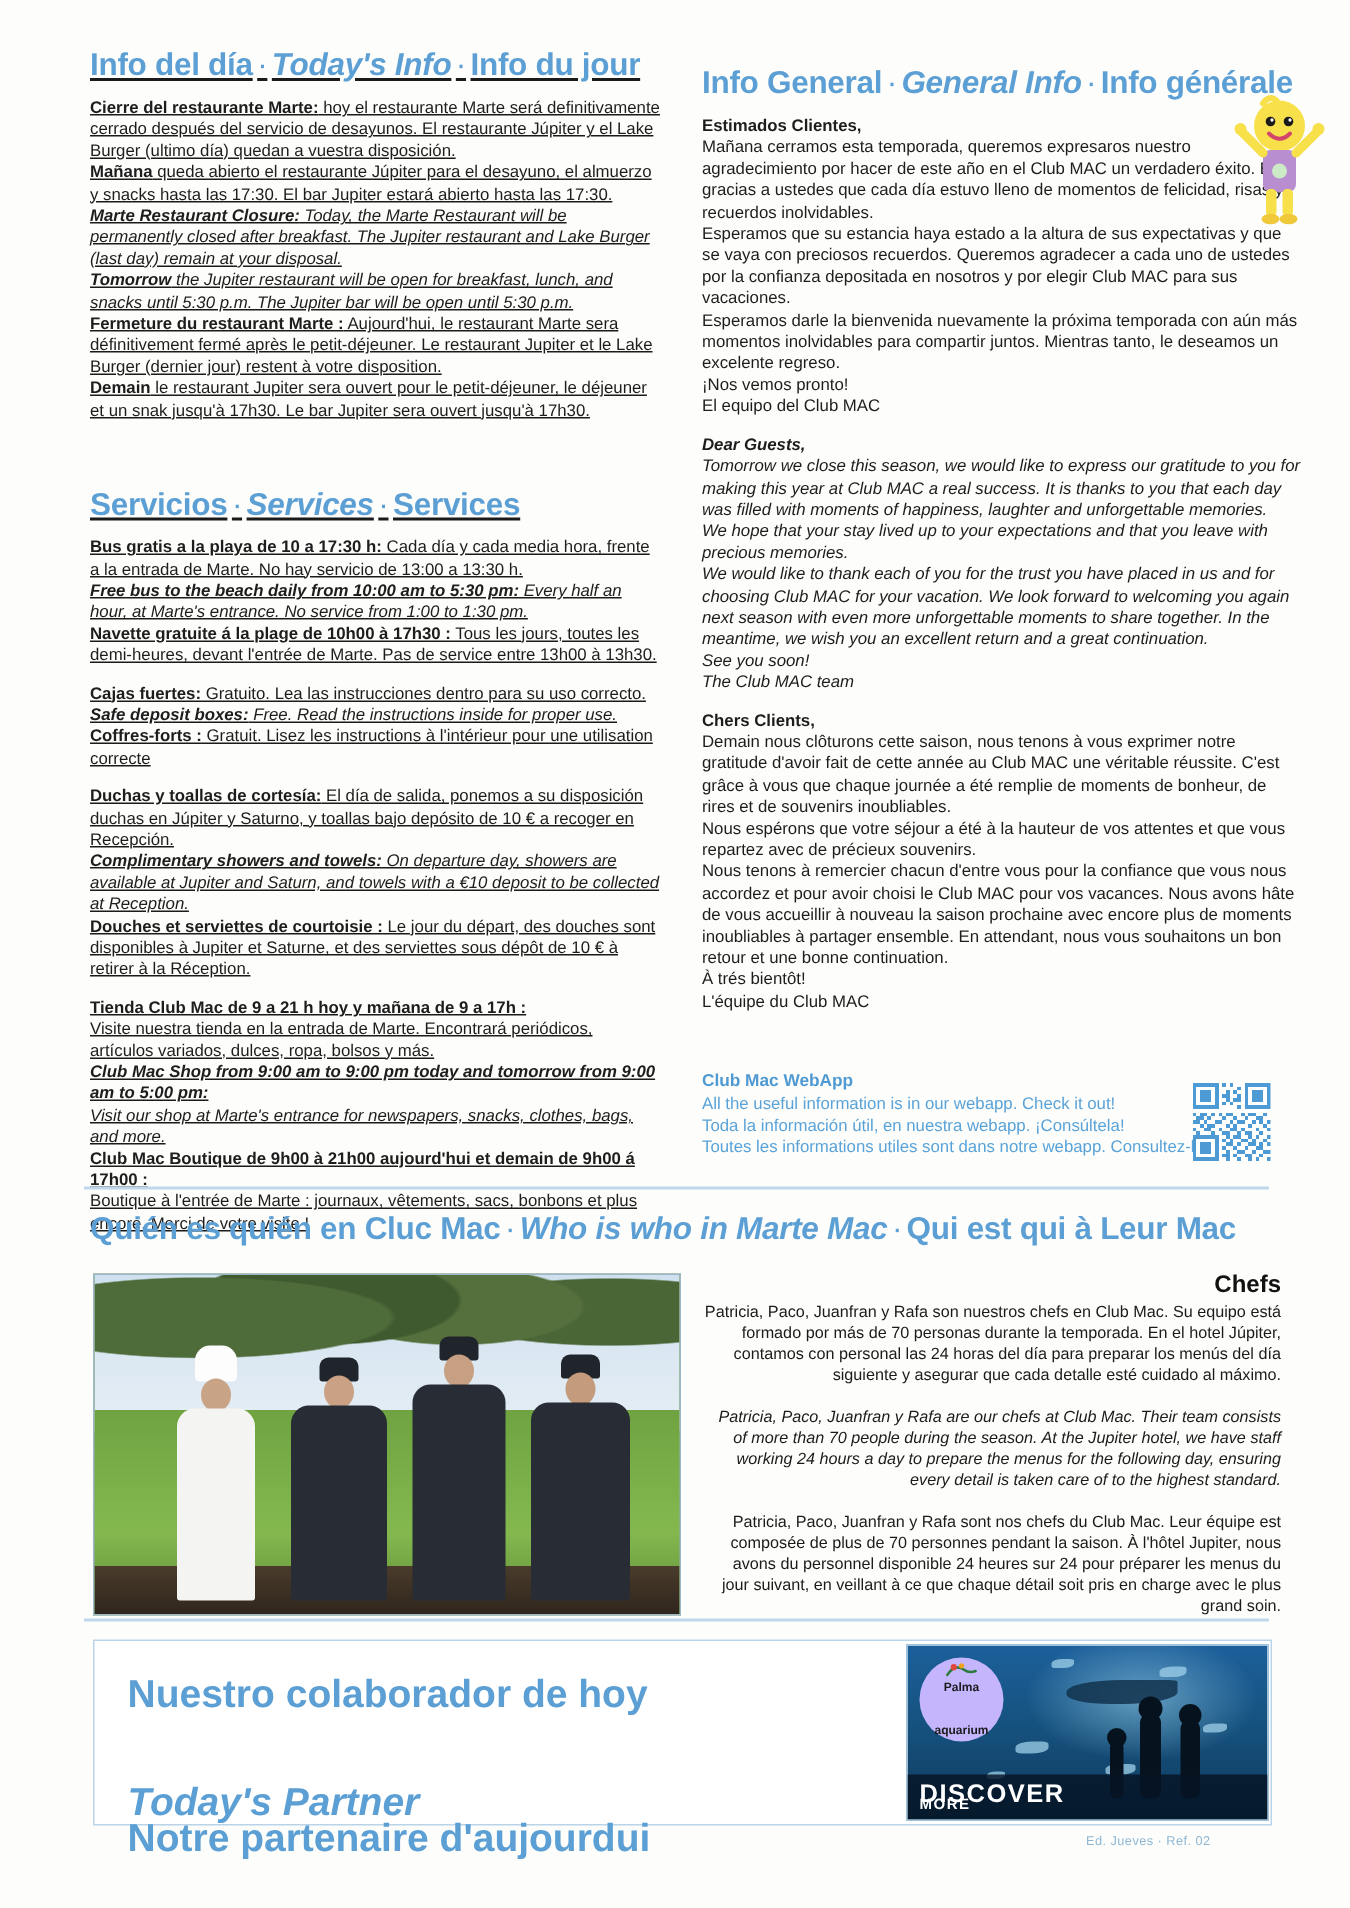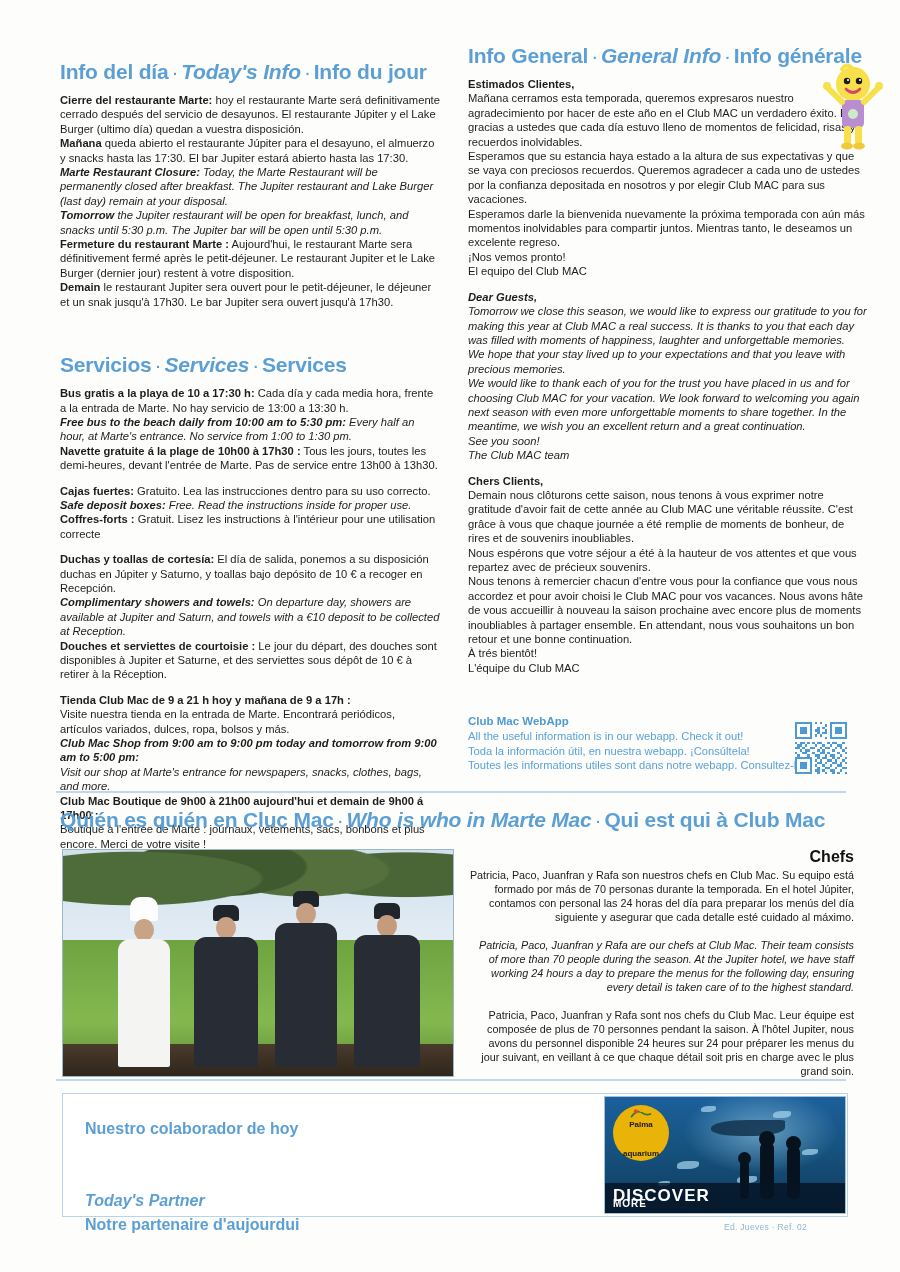--- a/index.html
+++ b/index.html
@@ -22,21 +22,21 @@
   .sec-head .sep{font-weight:normal;padding:0 3px;}
 
   
   .txt{font-size:11.2px;line-height:14.4px;color:#1d1d1d;text-align:left;}
   .txt b{font-weight:bold;}
   .txt .i{font-style:italic;}
   .para{margin:0 0 0 0;}
   .gap{height:11px;}
 
   
-  .col-left{position:absolute;left:60px;top:60px;width:380px;}
+  .col-left{position:absolute;left:60px;top:32px;width:380px;text-decoration:underline;}
   .col-right{position:absolute;left:468px;top:44px;width:400px;}
   .rule{height:9px;}
 
   
   .mascot{position:absolute;left:822px;top:62px;width:62px;height:88px;}
 
   
   .webapp{position:absolute;left:468px;top:715px;width:400px;}
   .webapp .wtitle{font-size:11.5px;font-weight:bold;color:#4f9ad3;margin-bottom:2px;}
   .webapp .wline{font-size:11.2px;line-height:14.5px;color:#5aa3d8;}
@@ -52,21 +52,21 @@
     border:1px solid #9db7c9;overflow:hidden;background:#7ba05b;}
   .chef-text{position:absolute;left:468px;top:848px;width:386px;text-align:right;}
   .chefs-title{font-size:16px;font-weight:bold;color:#111;text-align:right;margin-bottom:2px;}
   .chef-text .blk{font-size:10.8px;line-height:14px;text-align:right;}
   .chef-text .blk.i{font-style:italic;}
 
   
   .partner-box{position:absolute;left:62px;top:1093px;width:784px;height:122px;
     border:1px solid #b9d4e8;background:#fff;}
   .partner-txt{position:absolute;left:85px;top:1117px;}
-  .partner-txt div{font-size:16px;font-weight:bold;color:#5b9fd4;line-height:24px;}
+  .partner-txt div{font-size:26px;font-weight:bold;color:#5b9fd4;line-height:24px;}
   .partner-txt .it{font-style:italic;margin-top:48px;}
   .ad{position:absolute;left:604px;top:1096px;width:240px;height:116px;overflow:hidden;
       border:1px solid #9fc3dc;}
   .footer{position:absolute;left:724px;top:1222px;font-size:8.5px;color:#8fb7d4;letter-spacing:.3px;}
 
   
   .sky{position:absolute;left:0;top:0;width:100%;height:46%;
        background:linear-gradient(#cfe0ee,#e6eef5);}
   .trees{position:absolute;left:0;top:0;width:100%;height:42%;
        background:radial-gradient(ellipse at 18% 30%,#4e6b3a 0%,#4e6b3a 28%,transparent 29%),
@@ -80,21 +80,21 @@
   .chef{position:absolute;bottom:4%;}
   .chef .head{position:absolute;left:50%;transform:translateX(-50%);width:20px;height:22px;border-radius:50%;background:#c7a183;}
   .chef .hat{position:absolute;left:50%;transform:translateX(-50%);width:26px;height:18px;border-radius:6px 6px 2px 2px;}
   .chef .body{position:absolute;left:50%;transform:translateX(-50%);border-radius:12px 12px 2px 2px;}
 
   
   .aq-water{position:absolute;inset:0;background:linear-gradient(#1c5f9b,#16527f 45%,#0e3a5c);}
   .aq-glow{position:absolute;left:30%;top:-10%;width:70%;height:80%;
        background:radial-gradient(ellipse at center,rgba(160,215,240,.55),transparent 65%);}
   .aq-badge{position:absolute;left:8px;top:8px;width:56px;height:56px;border-radius:50%;
-       background:#eab308;display:flex;flex-direction:column;align-items:center;justify-content:center;}
+       background:#c4b5fd;display:flex;flex-direction:column;align-items:center;justify-content:center;}
   .aq-badge .b1{font-size:8px;font-weight:bold;color:#1a1a1a;line-height:9px;}
   .aq-badge .b2{font-size:8px;font-weight:bold;color:#1a1a1a;line-height:9px;margin-top:20px;}
   .aq-fish{position:absolute;background:#9fd0e8;opacity:.75;border-radius:50% 20% 50% 20%;}
   .aq-shark{position:absolute;left:44%;top:20%;width:74px;height:16px;background:#11334e;
        border-radius:50% 8% 50% 40%;opacity:.85;}
   .aq-sil{position:absolute;bottom:14px;background:#06131f;}
   .aq-bar{position:absolute;left:0;bottom:0;width:100%;height:30px;background:rgba(5,20,35,.82);}
   .aq-bar .d1{position:absolute;left:8px;top:3px;font-size:17px;font-weight:bold;color:#fff;letter-spacing:1px;}
   .aq-bar .d2{position:absolute;left:8px;top:15px;font-size:10px;font-weight:bold;color:#fff;letter-spacing:1px;}
 </style>
@@ -318,21 +318,21 @@
           <rect x="15" y="20" width="1" height="1"></rect>
         <rect x="17" y="20" width="1" height="1"></rect>
           <rect x="20" y="20" width="1" height="1"></rect>
       </g>
     </svg>
   </div>
 
   <div class="divider"></div>
 
   <div class="who-head sec-head">
-    <span>Quién es quién en Cluc Mac</span><span class="sep">·</span><span class="it">Who is who in Marte Mac</span><span class="sep">·</span><span>Qui est qui à Club Mac</span>
+    <span>Quién es quién en Cluc Mac</span><span class="sep">·</span><span class="it">Who is who in Marte Mac</span><span class="sep">·</span><span>Qui est qui à Leur Mac</span>
   </div>
 
   <div class="photo">
     <div class="sky"></div>
     <div class="trees"></div>
     <div class="grass"></div>
     <div class="soil"></div>
 
     <div class="chef" style="left:50px;width:62px;height:170px;">
       <div class="hat" style="top:0;background:#fdfdfd;height:24px;width:28px;border-radius:10px 10px 3px 3px;"></div>

